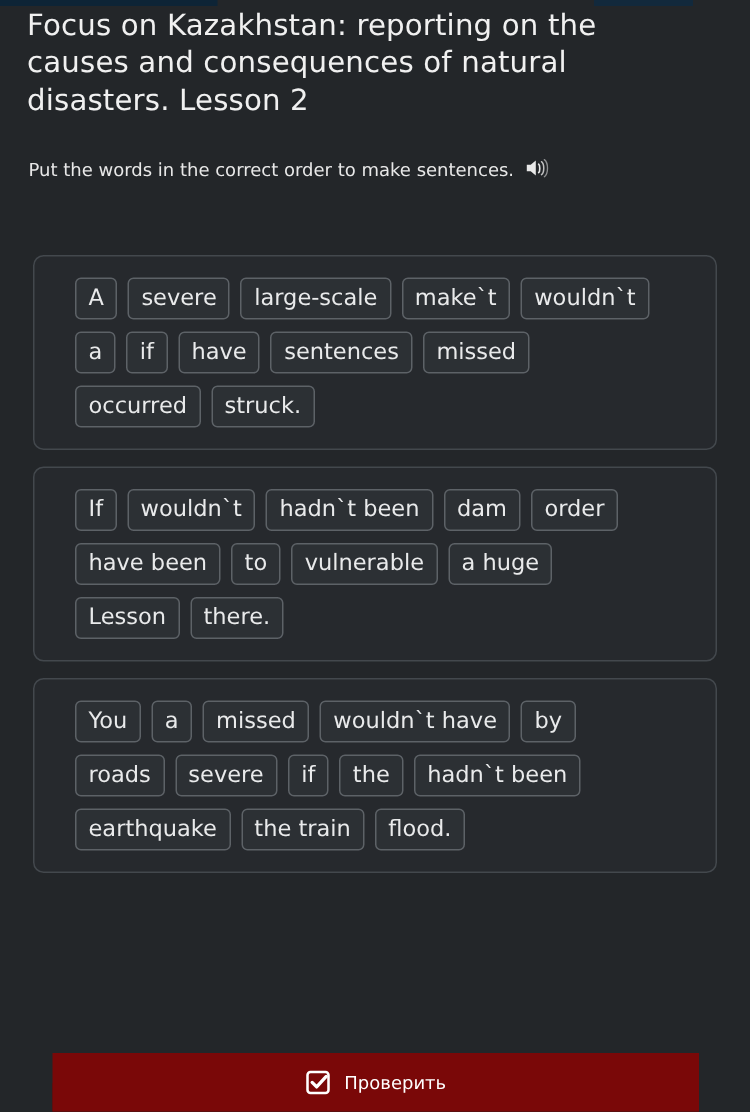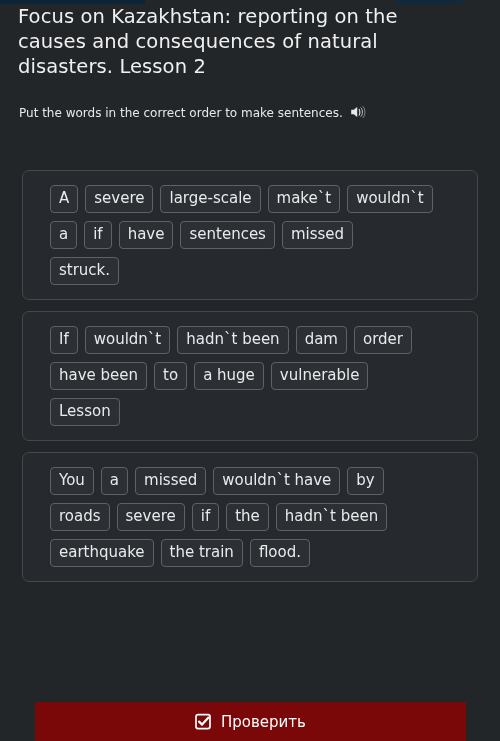--- a/index.html
+++ b/index.html
@@ -118,21 +118,21 @@
   .check-button {
     position: absolute;
     left: 35px;
     top: 702px;
     width: 431px;
     height: 39px;
     box-sizing: border-box;
     background: #7a0808;
     border: none;
     color: #ffffff;
-    font-size: 15px;
+    font-size: 12px;
     font-family: "DejaVu Sans", "Liberation Sans", sans-serif;
     display: flex;
     align-items: center;
     justify-content: center;
     gap: 9px;
     cursor: pointer;
     overflow: hidden;
   }
   
   .check-button-shadow {
@@ -183,40 +183,42 @@
         <span class="word-chip">wouldn`t</span>
       </div>
       <div class="word-row">
         <span class="word-chip">a</span>
         <span class="word-chip">if</span>
         <span class="word-chip">have</span>
         <span class="word-chip">sentences</span>
         <span class="word-chip">missed</span>
       </div>
       <div class="word-row">
+        <span class="word-chip">occurred</span>
         <span class="word-chip">struck.</span>
       </div>
     </div>
 
     <div class="sentence-group">
       <div class="word-row">
         <span class="word-chip">If</span>
         <span class="word-chip">wouldn`t</span>
         <span class="word-chip">hadn`t been</span>
         <span class="word-chip">dam</span>
         <span class="word-chip">order</span>
       </div>
       <div class="word-row">
         <span class="word-chip">have been</span>
         <span class="word-chip">to</span>
+        <span class="word-chip">vulnerable</span>
         <span class="word-chip">a huge</span>
-        <span class="word-chip">vulnerable</span>
       </div>
       <div class="word-row">
         <span class="word-chip">Lesson</span>
+        <span class="word-chip">there.</span>
       </div>
     </div>
 
     <div class="sentence-group">
       <div class="word-row">
         <span class="word-chip">You</span>
         <span class="word-chip">a</span>
         <span class="word-chip">missed</span>
         <span class="word-chip">wouldn`t have</span>
         <span class="word-chip">by</span>

